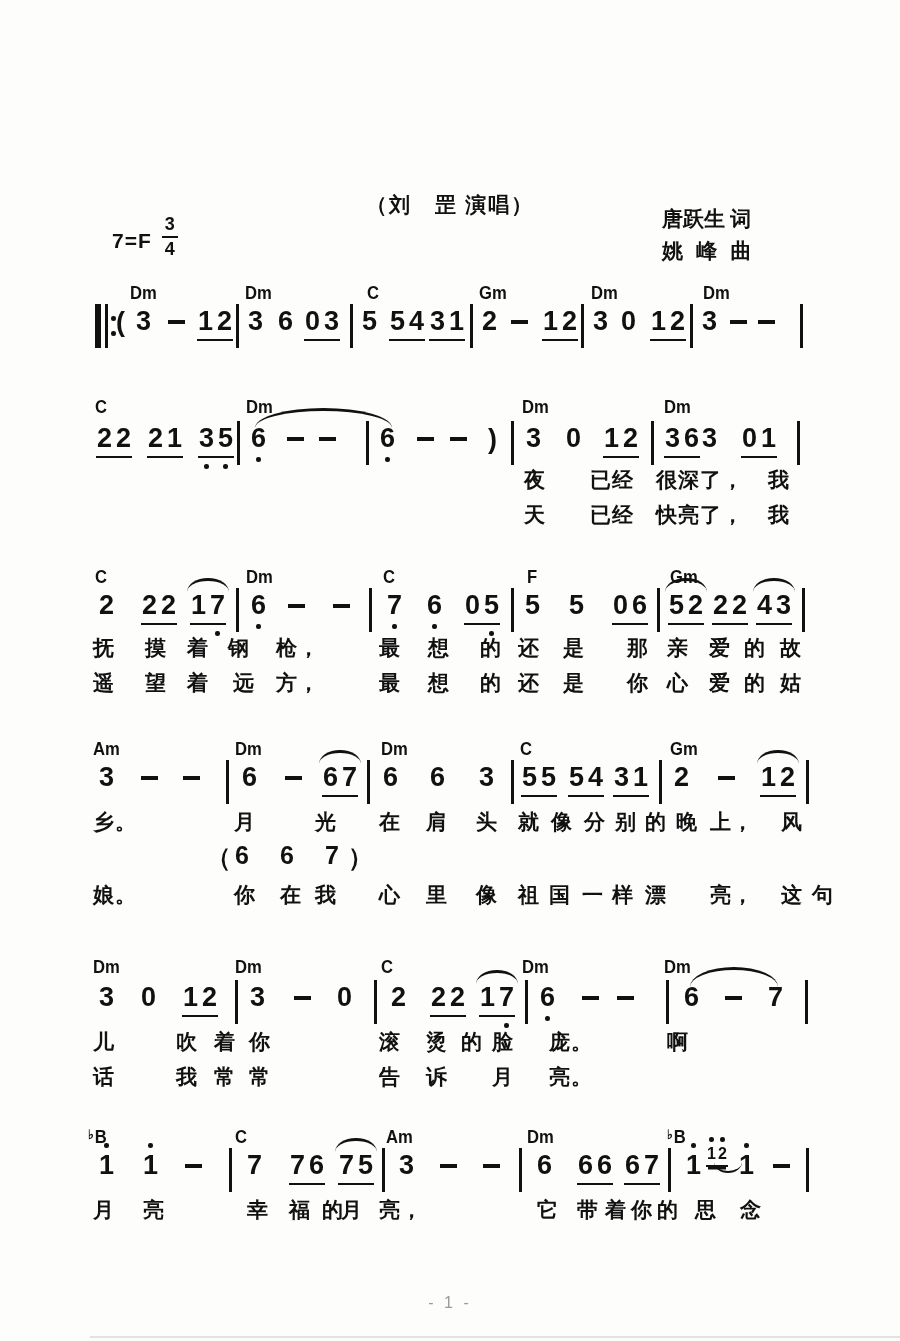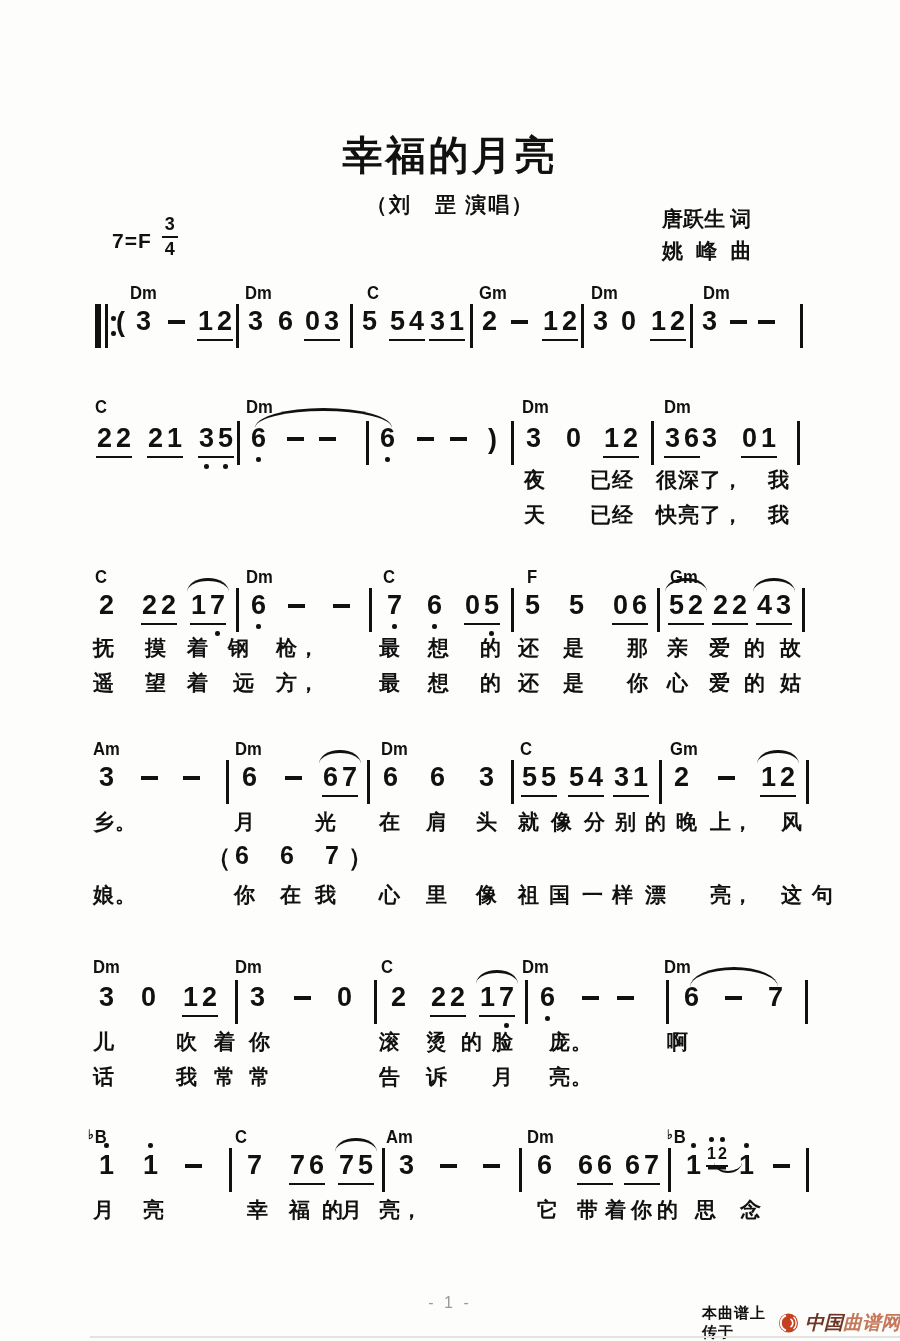--- a/index.html
+++ b/index.html
@@ -53,21 +53,20 @@
   .fright{position:absolute;left:702px;top:1304px;display:flex;align-items:center;gap:5px;}
   .upload{font:600 15px "Liberation Serif",serif;letter-spacing:1px;}
   .logo{display:inline-flex;}
   .site{font:900 19px "Liberation Serif",serif;font-style:italic;white-space:nowrap;}
   .scanline{position:absolute;left:90px;right:0;top:1336px;height:2px;background:#e2e2e0;}
 </style>
 </head>
 <body>
 
 <div class="page">
-  <h1 class="title">幸福的月亮</h1>
   <div class="subtitle">（刘　罡 演唱）</div>
   <div class="credits">
     <div>唐跃生 词</div>
     <div class="composer">姚 峰 曲</div>
   </div>
   <div class="keysig">
     <span class="key">7=F</span>
     <span class="frac">
       <span class="num">3</span>
       <span class="den">4</span>
@@ -524,26 +523,14 @@
       <span class="lyr" style="left: 537px; top: 1196px;">它</span>
       <span class="lyr" style="left: 577px; top: 1196px;">带</span>
       <span class="lyr" style="left: 605px; top: 1196px;">着</span>
       <span class="lyr" style="left: 631px; top: 1196px;">你</span>
       <span class="lyr" style="left: 657px; top: 1196px;">的</span>
       <span class="lyr" style="left: 695px; top: 1196px;">思</span>
       <span class="lyr" style="left: 740px; top: 1196px;">念</span>
     </div>
 
   <div class="pgnum">- 1 -</div>
-  <div class="fright">
-    <span class="upload">本曲谱上传于</span>
-    <span class="logo" style="color: rgb(197, 64, 31);">
-      <svg width="22" height="22" viewBox="0 0 22 22">
-        <circle cx="10.5" cy="11" r="9.5" fill="currentColor"></circle>
-        <path d="M8 3.5 a8 8 0 0 0 0 15" stroke="#fff" stroke-width="2" fill="none"></path>
-        <path d="M12.5 7 a4.6 4.6 0 0 1 0 8" stroke="#fff" stroke-width="1.8" fill="none"></path>
-        <path d="M15.5 5 a8 8 0 0 1 0 12" stroke="#fff" stroke-width="1.4" fill="none"></path>
-      </svg>
-    </span>
-    <span class="site"><b style="color: rgb(111, 53, 36);">中国</b><span style="color: rgb(197, 120, 90);">曲谱网</span></span>
-  </div>
   <div class="scanline"></div>
 </div>
 
 </body></html>

